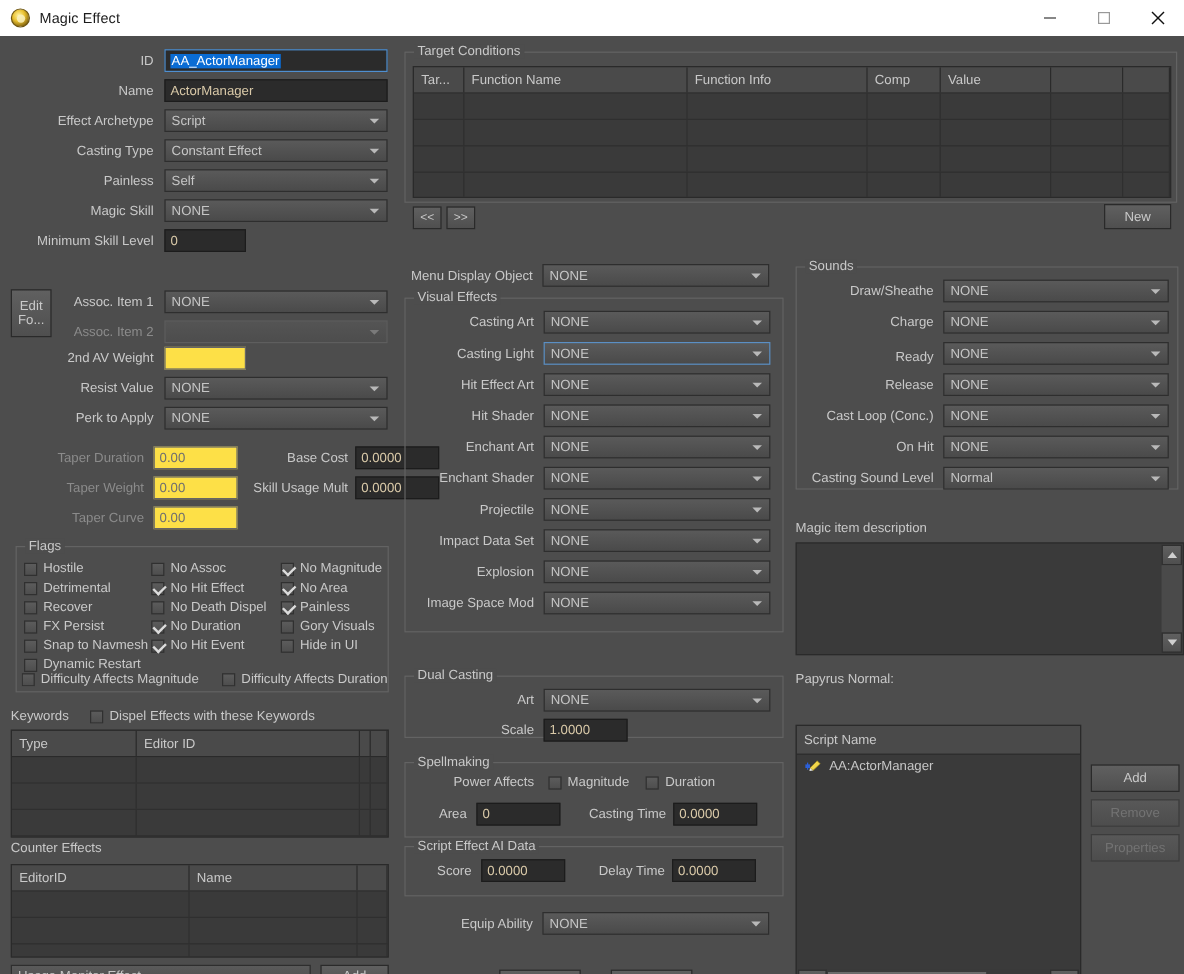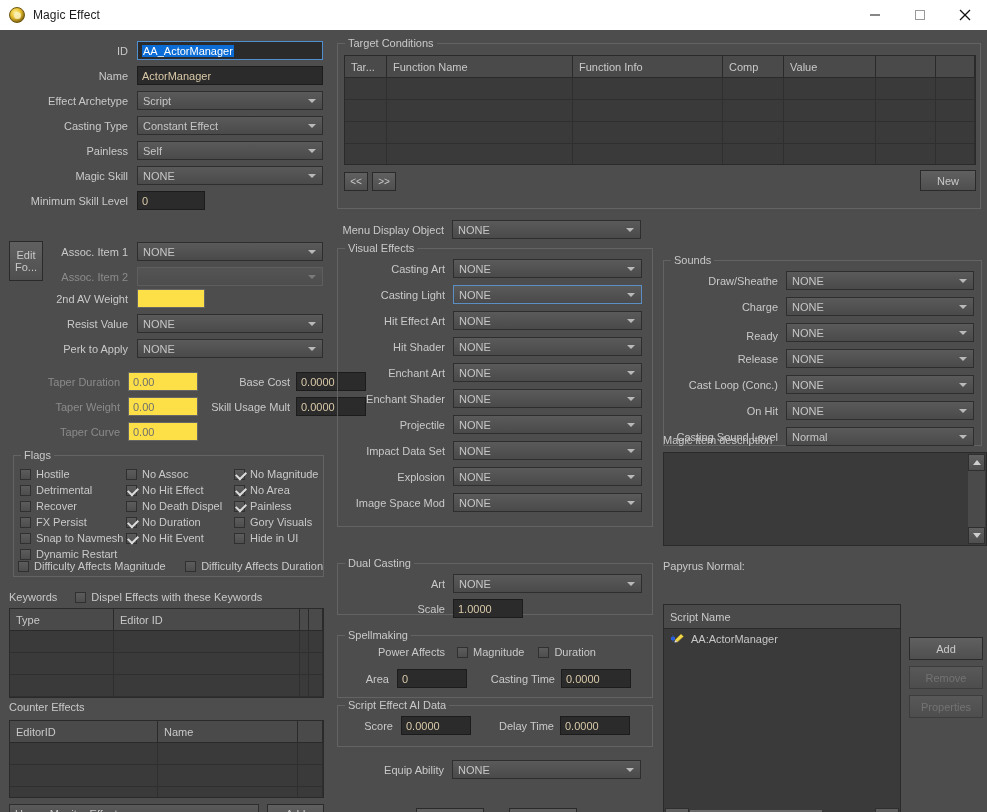--- a/index.html
+++ b/index.html
@@ -469,21 +469,21 @@
 
     <div class="combo" style="position:absolute;left:9px;top:774px;width:250px;height:20px;">
       <span>Usage Monitor Effect</span>
       <span class="arrow"></span>
     </div>
     <div class="btn" style="position:absolute;left:267px;top:774px;width:57px;height:20px;">
       <span>Add</span>
     </div>
   </div>
 
-  <div class="group" style="left:337px;top:13px;width:644px;height:166px;">
+  <div class="group" style="left:337px;top:13px;width:644px;height:126px;">
     <div class="gtitle">Target Conditions</div>
 
     <div class="grid" style="position:absolute;left:6px;top:11px;width:632px;height:110px;">
       <div class="hdr">
         <div class="hcell" style="width:42px;">Tar...</div>
         <div class="hcell" style="width:186px;">Function Name</div>
         <div class="hcell" style="width:150px;">Function Info</div>
         <div class="hcell" style="width:61px;">Comp</div>
         <div class="hcell" style="width:92px;">Value</div>
         <div class="hcell" style="width:60px;"></div>
@@ -728,21 +728,21 @@
     <div class="btn" style="position:absolute;left:79px;top:588px;width:68px;height:23px;">
       
     </div>
     <div class="btn" style="position:absolute;left:172px;top:588px;width:68px;height:23px;">
       
     </div>
   </div>
 
   <div style="position:absolute;left:658px;top:0;width:329px;height:782px;">
 
-    <div class="group" style="left:5px;top:192px;width:319px;height:186px;margin-top:38px;">
+    <div class="group" style="left:5px;top:192px;width:319px;height:186px;">
       <div class="gtitle">Sounds</div>
       <div style="position:absolute;left:0;top:10px;width:319px;display:flex;flex-direction:column;gap:7px;">
 
         <div style="display:flex;align-items:center;">
           <div class="lbl" style="width:114px;">Draw/Sheathe</div>
           <div class="combo" style="margin-left:8px;width:188px;">
             <span>NONE</span>
             <span class="arrow">
                 <i></i>
               </span>

